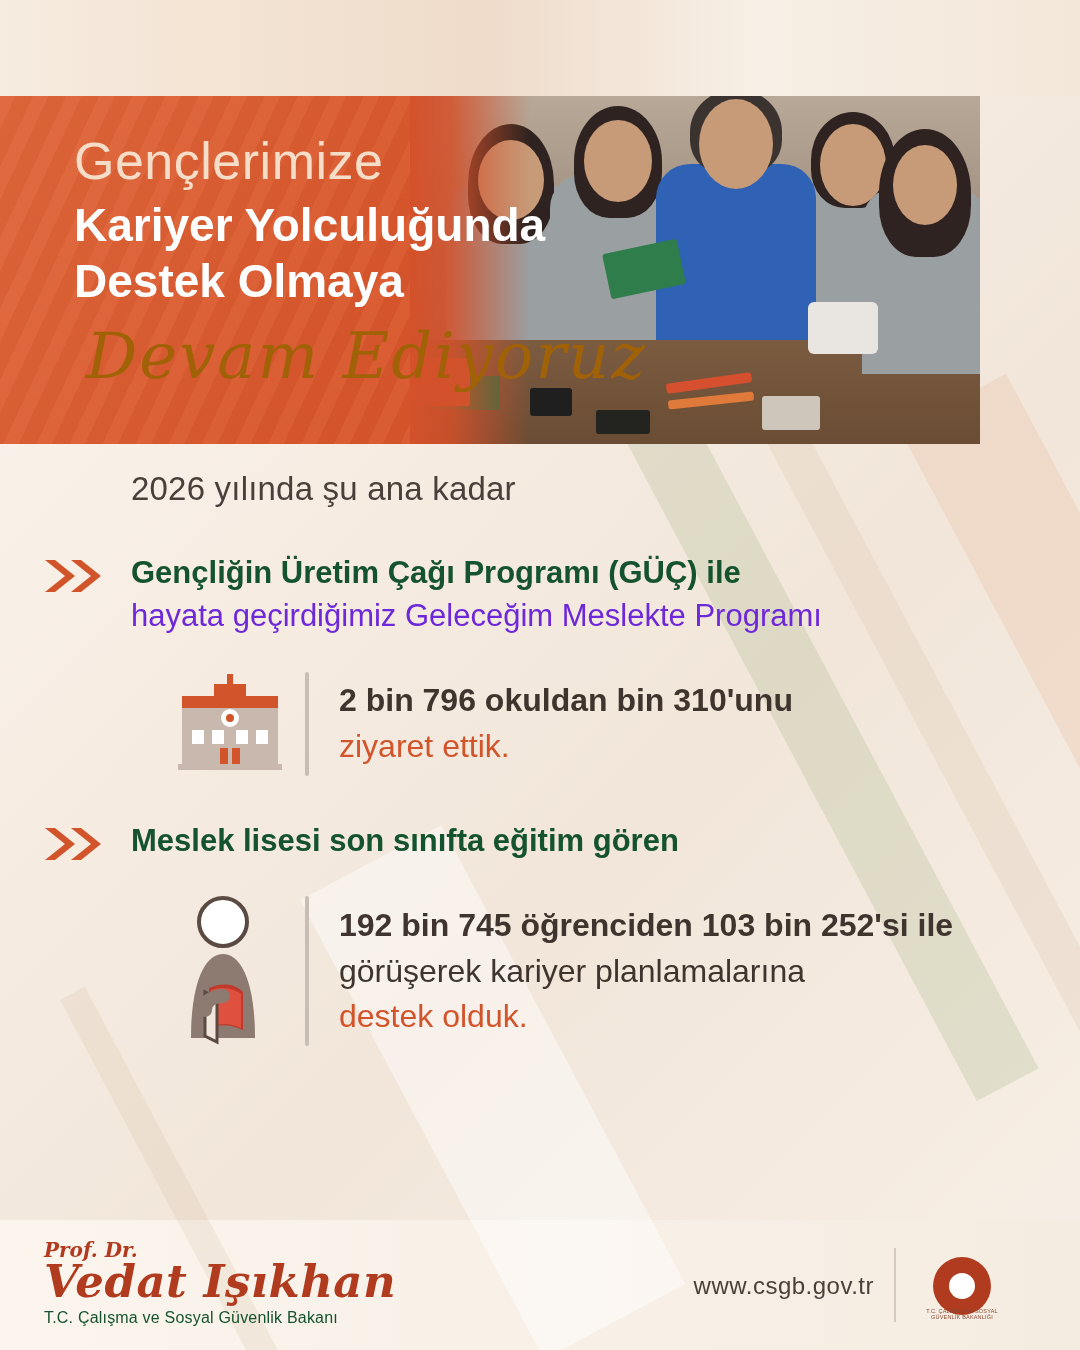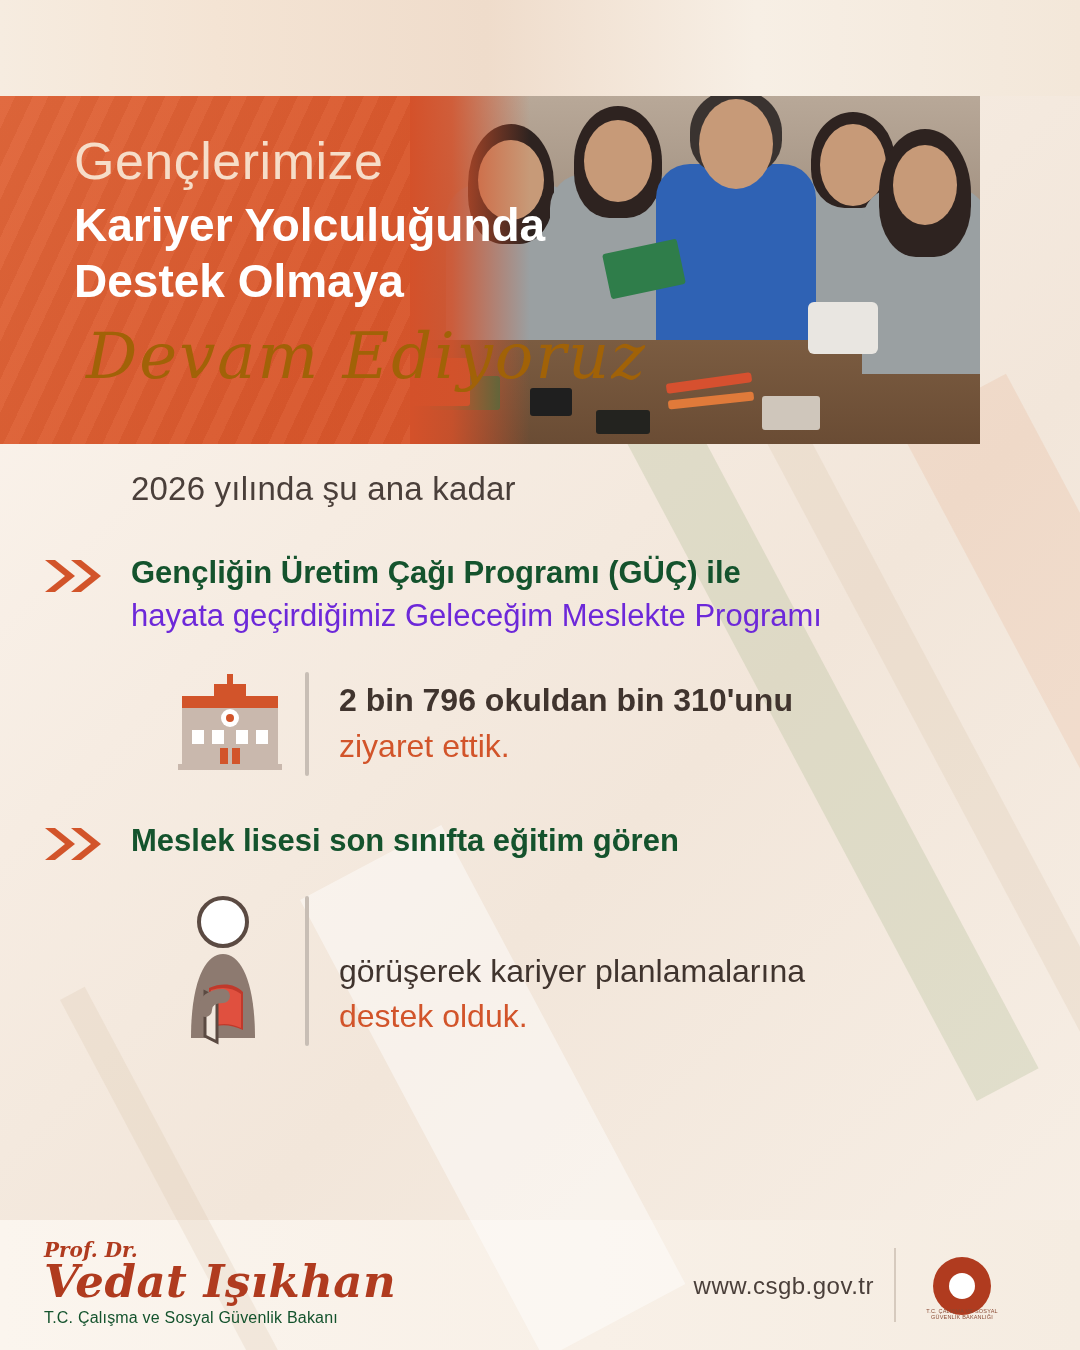--- a/index.html
+++ b/index.html
@@ -428,21 +428,21 @@
           <circle cx="58" cy="26" r="24" fill="#ffffff" stroke="#5b4a42" stroke-width="4"></circle>
           <path d="M26 142 C26 86 40 58 58 58 C76 58 90 86 90 142 Z" fill="#8d7a70"></path>
           <path d="M44 92 C58 86 70 88 78 96 L78 134 C66 128 54 128 44 132 Z" fill="#c0392b"></path>
           <path d="M46 94 C58 90 68 92 76 98 L76 132 C66 127 56 127 46 130 Z" fill="#e0503f"></path>
           <path d="M40 96 L40 140 L52 146 L52 102 Z" fill="#f1e7dd" stroke="#5b4a42" stroke-width="3"></path>
           <path d="M58 100 C46 100 40 106 40 114" fill="none" stroke="#8d7a70" stroke-width="14" stroke-linecap="round"></path>
         </svg>
       </div>
       <div class="stat-sep"></div>
       <div class="stat-text">
-        <br>
+        <b>192 bin 745 öğrenciden 103 bin 252'si ile</b><br>
         <span>görüşerek kariyer planlamalarına</span><br>
         <span class="accent">destek olduk.</span>
       </div>
     </div>
   </div>
 </div>
 
 <div class="footer">
   <div class="sig">
     <div class="pre">Prof. Dr.</div>

